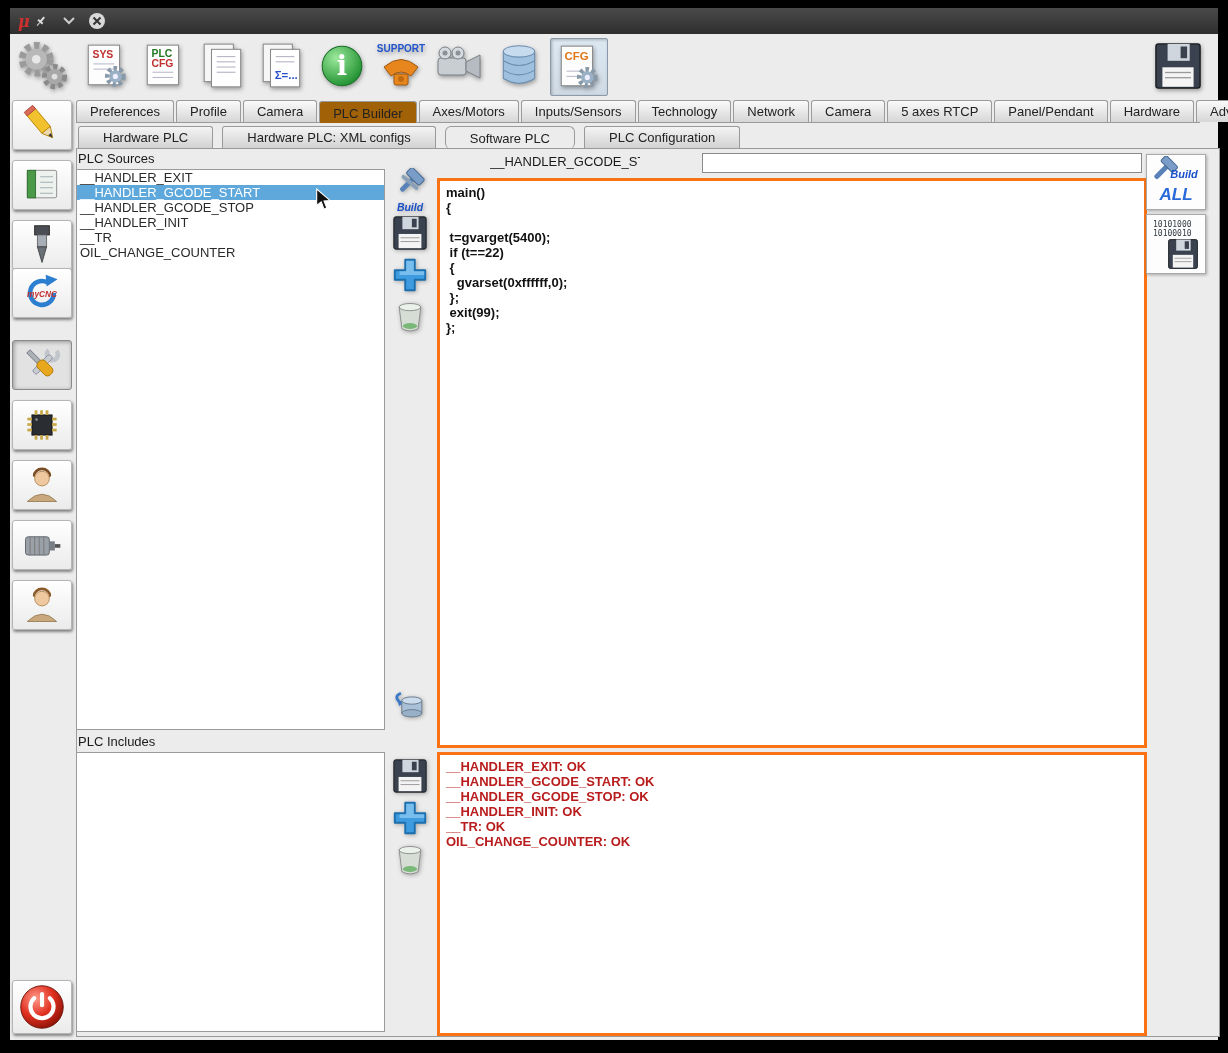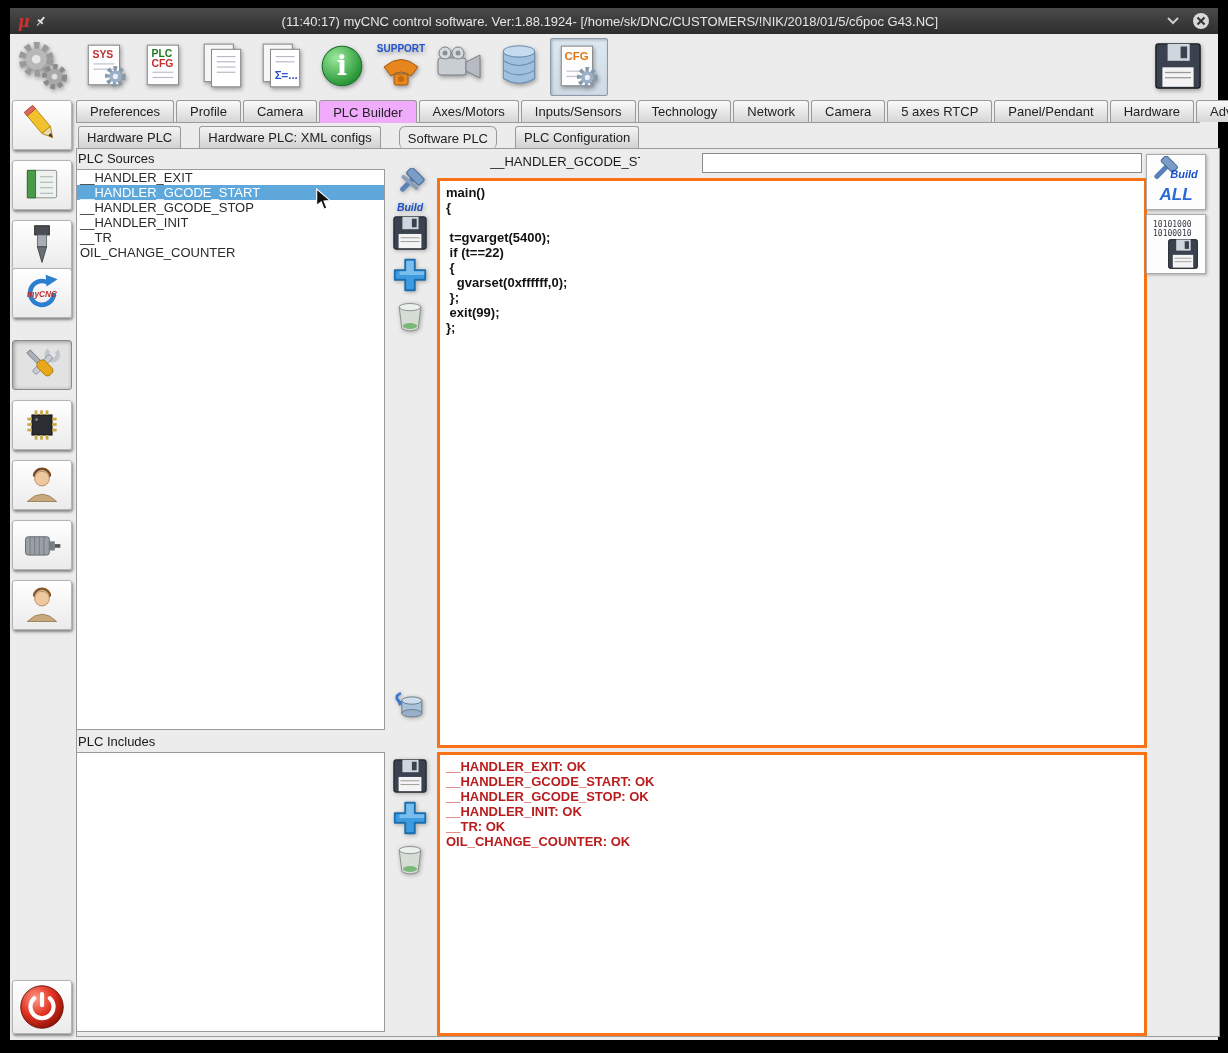--- a/index.html
+++ b/index.html
@@ -7,25 +7,25 @@
   
   #titlebar{position:absolute;left:0;top:0;width:100%;height:26px;background:linear-gradient(#4a4a4a,#2e2e2e);display:flex;align-items:center;color:#e6e6e6;font-size:13px;}
   #titlebar .mu{color:#d03030;font-weight:bold;font-style:italic;font-family:"DejaVu Serif",serif;font-size:16px;margin-left:8px;}
   #titlebar .title{flex:1;text-align:center;white-space:nowrap;overflow:hidden;}
   .tb-btn{width:22px;height:22px;display:flex;align-items:center;justify-content:center;cursor:pointer;margin-right:6px;}
   
   .tool-btn{position:absolute;width:56px;height:56px;display:flex;align-items:center;justify-content:center;}
   .tool-btn svg{filter:drop-shadow(1px 2px 2px rgba(0,0,0,.35));}
   .tool-btn.pressed{border:1px solid #8a9aaa;background:linear-gradient(#dce8f2,#cfdae4);box-shadow:inset 1px 1px 3px rgba(0,0,0,.25);border-radius:2px;}
   
-  #tabrow{position:absolute;left:66px;top:92px;right:18px;height:22px;display:flex;align-items:flex-end;border-bottom:1px solid #9a9a9a;}
+  #tabrow{position:absolute;left:66px;top:92px;right:18px;height:22px;display:flex;border-bottom:1px solid #9a9a9a;}
   .tab{font-size:13px;color:#222;padding:3px 13px 3px 13px;background:linear-gradient(#fafafa,#d6d6d6);border:1px solid #9a9a9a;border-bottom:none;border-radius:3px 3px 0 0;margin-right:2px;white-space:nowrap;cursor:pointer;}
-  .tab.active{background:#f0abfc;position:relative;top:1px;padding-top:4px;}
+  .tab.active{background:#a16207;position:relative;top:1px;padding-top:4px;}
   #subtabrow{position:absolute;left:68px;top:119px;height:21px;display:flex;align-items:flex-end;}
-  .subtab{font-size:13px;color:#222;padding:3px 8px;background:linear-gradient(#f4f4f4,#d2d2d2);border:1px solid #9a9a9a;border-bottom:none;border-radius:3px 3px 0 0;margin-right:18px;white-space:nowrap;cursor:pointer;}
+  .subtab{font-size:13px;color:#222;padding:3px 24px;background:linear-gradient(#f4f4f4,#d2d2d2);border:1px solid #9a9a9a;border-bottom:none;border-radius:3px 3px 0 0;margin-right:9px;white-space:nowrap;cursor:pointer;}
   .subtab.active{background:#ececec;position:relative;top:1px;padding-top:4px;border-radius:6px;}
   
   .side-btn{position:absolute;left:2px;width:58px;height:48px;background:linear-gradient(#ffffff,#ebebeb);border:1px solid #b5b5b5;border-radius:3px;box-shadow:1px 2px 3px rgba(0,0,0,.45);display:flex;align-items:center;justify-content:center;cursor:pointer;}
   .side-btn.selected{background:#e2e2e2;border:1px solid #8a8a8a;box-shadow:inset 1px 1px 4px rgba(0,0,0,.35);}
   
   #panel{position:absolute;left:66px;top:140px;width:1142px;height:887px;border:1px solid #9a9a9a;background:#ececec;}
   .group-label{position:absolute;font-size:13px;color:#1a1a1a;}
   .listbox{position:absolute;background:#fff;border:1px solid #9a9a9a;overflow:hidden;}
   .list-item{font-size:13px;color:#2a2a2a;height:15px;line-height:15px;padding:0 3px;white-space:nowrap;cursor:default;}
   .list-item.sel{background:#5fa8dc;color:#fff;}
@@ -48,21 +48,20 @@
     <span class="mu">μ</span>
     <span class="tb-btn">
       <svg width="12" height="12" viewBox="0 0 12 12">
           <g transform="rotate(40 6 6)">
             <rect x="5" y="1" width="2" height="6" fill="#ddd"></rect>
             <rect x="3" y="6" width="6" height="2" fill="#ddd"></rect>
             <line x1="6" y1="8" x2="6" y2="12" stroke="#ddd"></line>
           </g>
         </svg>
     </span>
-    <span class="title">(11:40:17) myCNC control software. Ver:1.88.1924- [/home/sk/DNC/CUSTOMERS/!NIK/2018/01/5/сброс G43.NC]</span>
     <span class="tb-btn">
       <svg width="12" height="8" viewBox="0 0 12 8">
           <polyline points="1,1 6,6 11,1" fill="none" stroke="#ccc" stroke-width="2"></polyline>
         </svg>
     </span>
     <span class="tb-btn">
       <svg width="18" height="18" viewBox="0 0 18 18">
           <circle cx="9" cy="9" r="8" fill="#d8d8d8"></circle>
           <path d="M5.5 5.5 L12.5 12.5 M12.5 5.5 L5.5 12.5" stroke="#333" stroke-width="2"></path>
         </svg>

